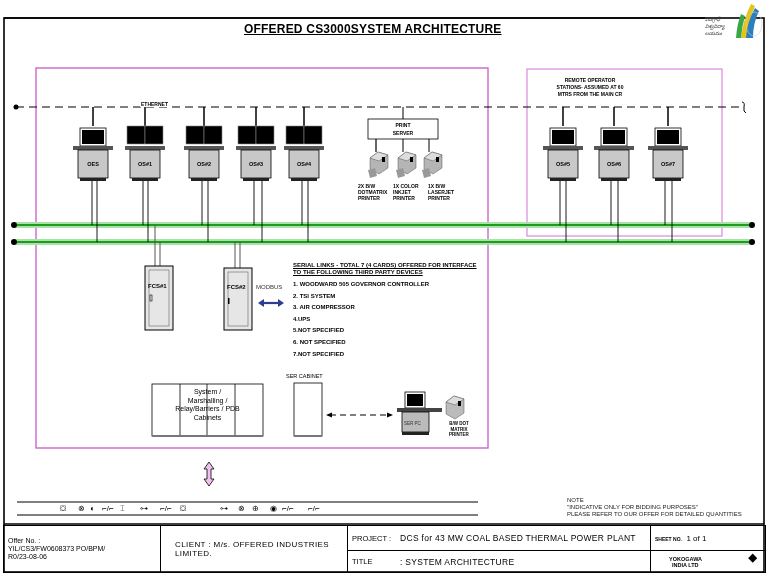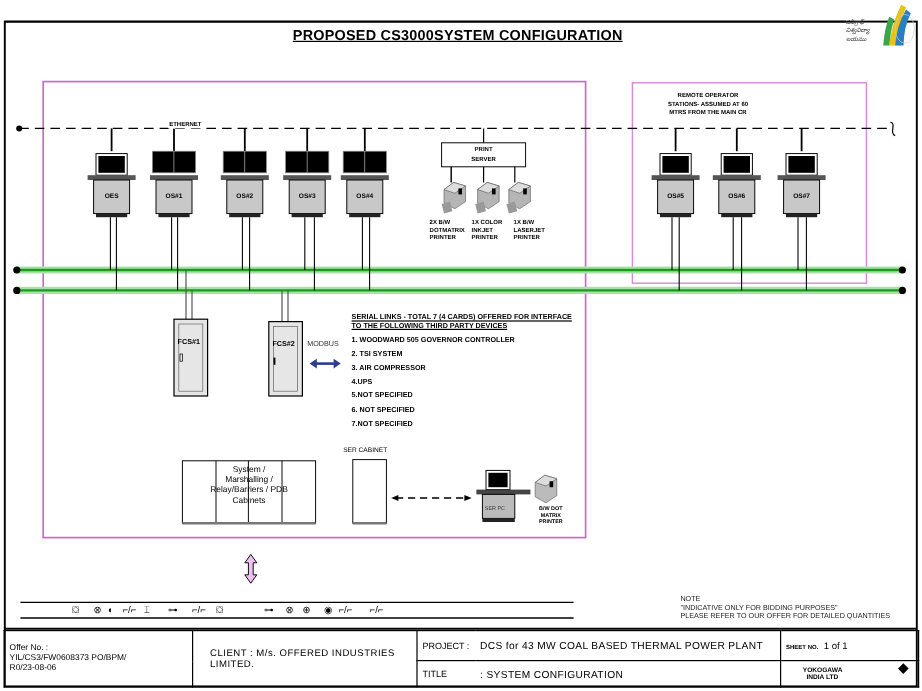--- a/index.html
+++ b/index.html
@@ -212,21 +212,21 @@
     <path d="M31,36 q1,-14 5,-24 l4,2 q-3,10 -4,22z" fill="#3aa64a"></path>
     <ellipse cx="49" cy="22" rx="8" ry="12" fill="none" stroke="#ccc" stroke-width="0.6"></ellipse>
   </svg>
   <div class="abs" style="left:0;top:14px;font-size:5px;line-height:7px;color:#333;font-style:italic;">
     <div>ఎపిగ్రాఫ్‌</div>
     <div>విశ్వవిద్యా</div>
     <div>లయము</div>
   </div>
 </div>
 
-<div class="abs title">PROPOSED CS3000SYSTEM CONFIGURATION</div>
+<div class="abs title">OFFERED CS3000SYSTEM ARCHITECTURE</div>
 
 <div class="abs small" style="left:140px;top:101px;background:#fff;padding:0 1px;">ETHERNET</div>
 
 <div class="abs small" style="left:531px;top:77px;width:118px;text-align:center;line-height:7px;">
   <div>REMOTE OPERATOR</div>
   <div>STATIONS- ASSUMED AT 60</div>
   <div>MTRS FROM THE MAIN CR</div>
 </div>
 
 <div id="station-labels">
@@ -326,21 +326,21 @@
     <td rowspan="2" style="width:168px;font-size:8px;padding-left:14px;letter-spacing:0.4px;">CLIENT : M/s. OFFERED INDUSTRIES LIMITED.</td>
     <td style="width:40px;font-size:7.5px;border-right:none;margin-left:29px;">PROJECT :</td>
     <td style="font-size:8.5px;letter-spacing:0.3px;border-left:none;">DCS for 43 MW COAL BASED THERMAL POWER PLANT</td>
     <td style="width:106px;font-size:8px;">
       <span style="font-size:5px;font-weight:bold;">SHEET NO.</span>
       &nbsp;<span style="font-weight:normal;">1 of 1</span>
     </td>
   </tr>
   <tr>
     <td style="font-size:7.5px;border-right:none;margin-left:16px;">TITLE</td>
-    <td style="font-size:8.5px;letter-spacing:0.3px;border-left:none;">: SYSTEM CONFIGURATION</td>
+    <td style="font-size:8.5px;letter-spacing:0.3px;border-left:none;">: SYSTEM ARCHITECTURE</td>
     <td style="font-size:5.5px;font-weight:bold;line-height:6px;position:relative;">
       <div style="padding-left:14px;">YOKOGAWA</div>
       <div style="padding-left:17px;">INDIA LTD</div>
       <span style="position:absolute;right:8px;top:3px;font-size:11px;">◆</span>
     </td>
   </tr>
 </tbody>
   </table>
 
 </body></html>

